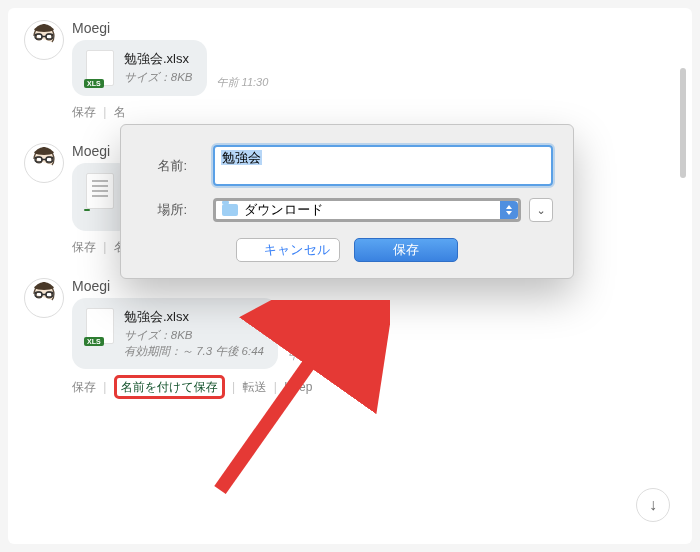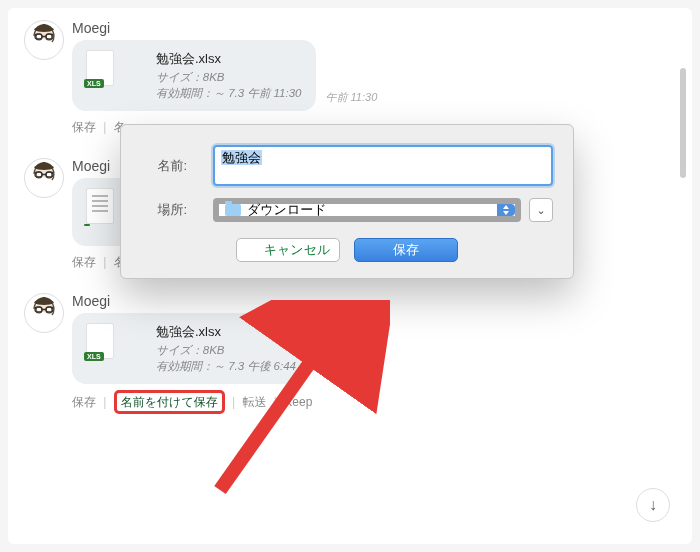--- a/index.html
+++ b/index.html
@@ -4,21 +4,21 @@
 <style>
   * { box-sizing: border-box; margin: 0; padding: 0; font-family: -apple-system, "Hiragino Sans", "Hiragino Kaku Gothic ProN", Meiryo, sans-serif; }
   body { width: 700px; height: 552px; background: #f5f5f5; position: relative; overflow: hidden; }
   .chat-area { position: absolute; left: 8px; top: 8px; right: 8px; bottom: 8px; background: #fff; border-radius: 6px; padding: 8px 0 8px 0; }
   .msg-block { display: flex; padding: 4px 16px 0 16px; }
   .avatar { width: 40px; height: 40px; border-radius: 50%; background: #fff; border: 1px solid #ddd; flex: 0 0 40px; display: flex; align-items: center; justify-content: center; margin-right: 8px; overflow: hidden; }
   .avatar svg { width: 36px; height: 36px; }
   .msg-col { flex: 1; }
   .sender { font-size: 14px; color: #555; margin-bottom: 4px; }
   .bubble-row { display: flex; align-items: flex-end; }
-  .bubble { background: #eceff1; border-radius: 14px; padding: 10px 14px; max-width: 260px; display: flex; gap: 32px; }
+  .bubble { background: #eceff1; border-radius: 14px; padding: 10px 14px; max-width: 260px; display: flex; }
   .file-ic { width: 28px; height: 36px; background: #fff; border: 1px solid #e0e0e0; border-radius: 2px; position: relative; margin-right: 10px; flex: 0 0 28px; }
   .file-ic::after { content: attr(data-badge); position: absolute; bottom: -3px; left: -3px; background: #2e7d32; color: #fff; font-size: 7px; font-weight: bold; padding: 1px 3px; border-radius: 2px; }
   .file-ic.doc { }
   .file-ic.doc::before { content:""; position:absolute; left:5px; right:5px; top:6px; height:2px; background:#bbb; box-shadow: 0 5px 0 #bbb, 0 10px 0 #bbb, 0 15px 0 #bbb; }
   .fmeta { font-size: 12px; }
   .fname { color: #222; font-size: 13px; margin-bottom: 2px; }
   .fsize, .fexp { color: #888; line-height: 1.35; font-size: 11.5px; font-style: italic; }
   .timestamp { font-size: 11px; color: #aaa; margin-left: 10px; margin-bottom: 6px; font-style: italic; }
   .actions { font-size: 12px; color: #888; margin-top: 8px; padding-left: 64px; }
   .actions span { margin-right: 4px; }
@@ -28,30 +28,30 @@
   .scroll-down { position: absolute; right: 22px; bottom: 22px; width: 34px; height: 34px; border-radius: 50%; background: #fff; border: 1px solid #ddd; display: flex; align-items: center; justify-content: center; color: #666; font-size: 16px; }
 
   
   .sheet { position: absolute; left: 120px; top: 124px; width: 454px; background: #eeeeee; border: 1px solid #c5c5c5; border-radius: 6px; box-shadow: 0 18px 40px rgba(0,0,0,0.25); padding: 20px 20px 16px 20px; }
   .frow { display: flex; align-items: center; margin-bottom: 12px; }
   .flabel { width: 46px; text-align: right; font-size: 13px; color: #555; margin-right: 26px; }
   .finput { flex: 1; height: 41px; border: 1px solid #bbb; border-radius: 4px; padding: 2px 6px; font-size: 13px; background: #fff; }
   .finput.focused { border: 2px solid #5aa0e6; outline: 2px solid rgba(90,160,230,0.35); }
   .finput.focused .seltext { background: #b6d6f7; padding: 0 1px; }
   .loc-wrap { flex: 1; display: flex; align-items: center; }
-  .loc-sel { flex: 1; height: 24px; background: #fff; border: 6px solid #a3a3a3; border-radius: 4px; display: flex; align-items: center; padding: 0 0 0 6px; font-size: 13px; position: relative; }
+  .loc-sel { flex: 1; height: 24px; background: #fff; border: 3px solid #a3a3a3; border-radius: 4px; display: flex; align-items: center; padding: 0 0 0 6px; font-size: 13px; position: relative; }
   .loc-sel .folder { width: 16px; height: 12px; background: #9ecff5; border-radius: 2px; margin-right: 6px; position: relative; }
   .loc-sel .folder::before { content:""; position:absolute; top:-3px; left:0; width:7px; height:3px; background:#9ecff5; border-radius:1px; }
   .loc-sel .chev { position: absolute; right: 0; top: 0; bottom: 0; width: 18px; background: #4f8fe0; border-radius: 0 4px 4px 0; display: flex; flex-direction: column; align-items: center; justify-content: center; }
   .loc-sel .chev::before { content:""; border-left:3px solid transparent; border-right:3px solid transparent; border-bottom:4px solid #fff; margin-bottom:2px; }
   .loc-sel .chev::after  { content:""; border-left:3px solid transparent; border-right:3px solid transparent; border-top:4px solid #fff; }
   .expand-btn { width: 24px; height: 24px; margin-left: 8px; background: #fff; border: 1px solid #bbb; border-radius: 4px; display: flex; align-items: center; justify-content: center; font-size: 11px; color: #555; }
   .btnrow { display: flex; justify-content: center; gap: 14px; margin-top: 16px; }
   .dlg-btn { min-width: 104px; height: 24px; border-radius: 5px; font-size: 13px; display: flex; align-items: center; justify-content: center; }
-  .dlg-btn.cancel { background: #fff; border: 1px solid #bbb; color: #15803d; padding-left: 18px; }
+  .dlg-btn.cancel { background: #fff; border: 1px solid #bbb; color: #3b82f6; padding-left: 18px; }
   .dlg-btn.primary { background: linear-gradient(#5aa5f2,#3a82e0); color: #fff; border: 1px solid #2f6fc7; }
 
   
   .arrow { position: absolute; left: 210px; top: 300px; width: 180px; height: 210px; pointer-events: none; }
 </style>
 </head>
 <body>
 
 <div class="chat-area">
 
@@ -67,21 +67,20 @@
         </svg>
     </div>
     <div class="msg-col">
       <div class="sender">Moegi</div>
       <div class="bubble-row">
         <div class="bubble">
           <div class="file-ic" data-badge="XLS"></div>
           <div class="fmeta">
             <div class="fname">勉強会.xlsx</div>
             <div class="fsize">サイズ：8KB</div>
-            <div class="fexp">有効期間：～ 7.3 午前 11:30</div>
           </div>
         </div>
         <div class="timestamp">午前 11:30</div>
       </div>
     </div>
   </div>
   <div class="actions">
     <span>保存</span>
     <span class="sep">|</span>
     <span>名</span>

